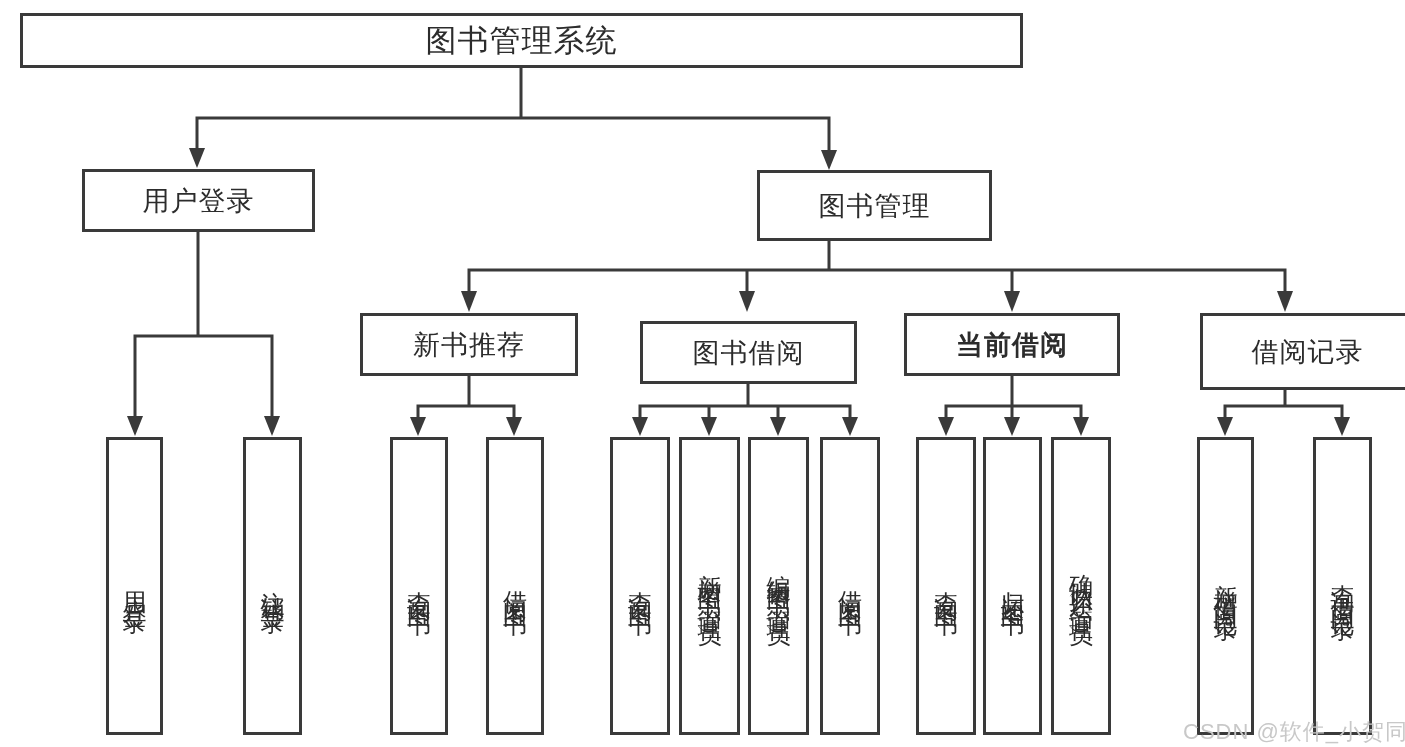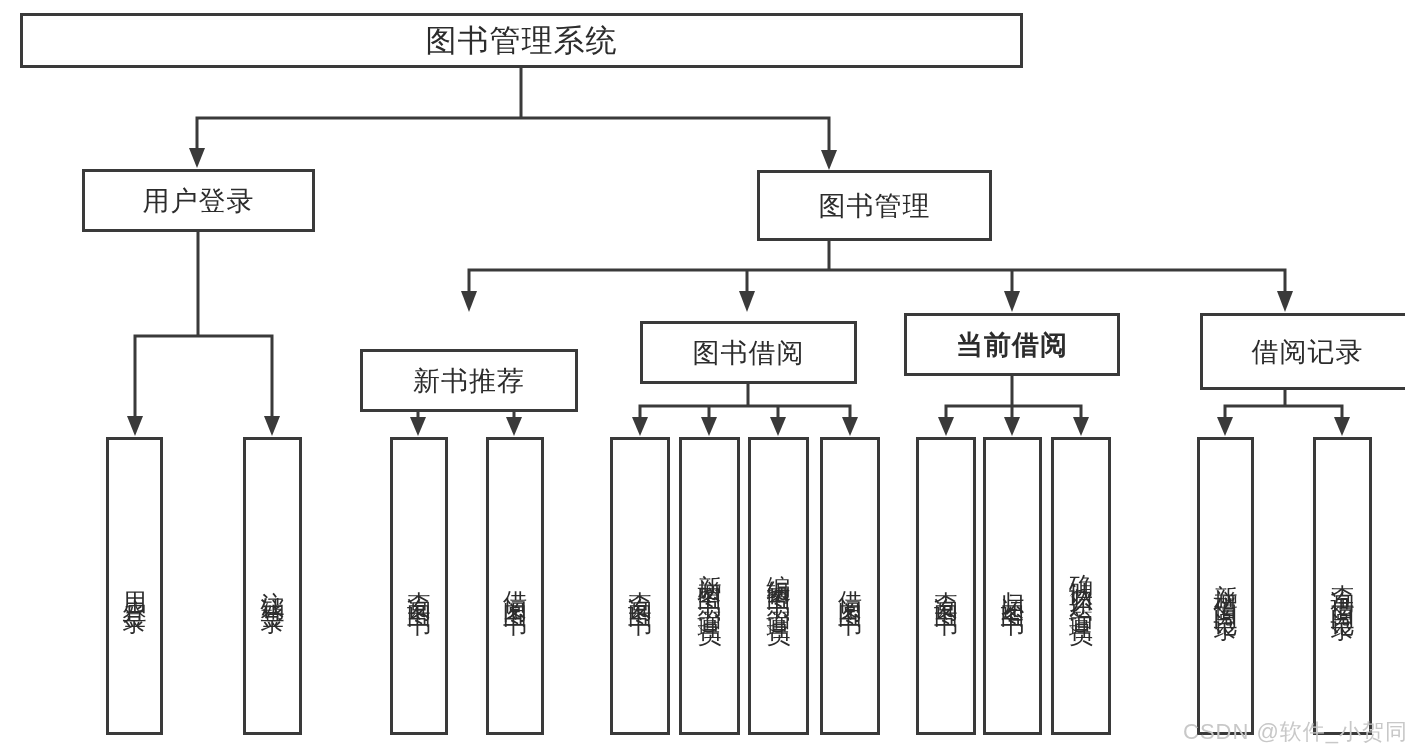--- a/index.html
+++ b/index.html
@@ -93,21 +93,21 @@
       <polygon points="1217,417 1233,417 1225,436"></polygon>
       <polygon points="1334,417 1350,417 1342,436"></polygon>
     </g>
   </svg>
 
   <div class="hbox root" style="left:20px;top:13px;width:1003px;height:55px;">图书管理系统</div>
 
   <div class="hbox" style="left:82px;top:169px;width:233px;height:63px;">用户登录</div>
   <div class="hbox" style="left:712px;top:170px;width:235px;height:71px;margin-left:45px;">图书管理</div>
 
-  <div class="hbox" style="left:360px;top:313px;width:218px;height:63px;margin-top:36px;">新书推荐</div>
+  <div class="hbox" style="left:360px;top:313px;width:218px;height:63px;">新书推荐</div>
   <div class="hbox" style="left:640px;top:313px;width:217px;height:63px;margin-top:8px;">图书借阅</div>
   <div class="hbox" style="left:904px;top:313px;width:216px;height:63px;font-weight:bold;">当前借阅</div>
   <div class="hbox" style="left:1164px;top:313px;width:215px;height:77px;margin-left:36px;">借阅记录</div>
 
   <div class="vbox" style="left:106px;top:437px;width:57px;height:298px;">用户登录</div>
   <div class="vbox" style="left:243px;top:437px;width:59px;height:298px;">注销登录</div>
 
   <div class="vbox" style="left:390px;top:437px;width:58px;height:298px;">查询图书</div>
   <div class="vbox" style="left:486px;top:437px;width:58px;height:298px;">借阅图书</div>
 

